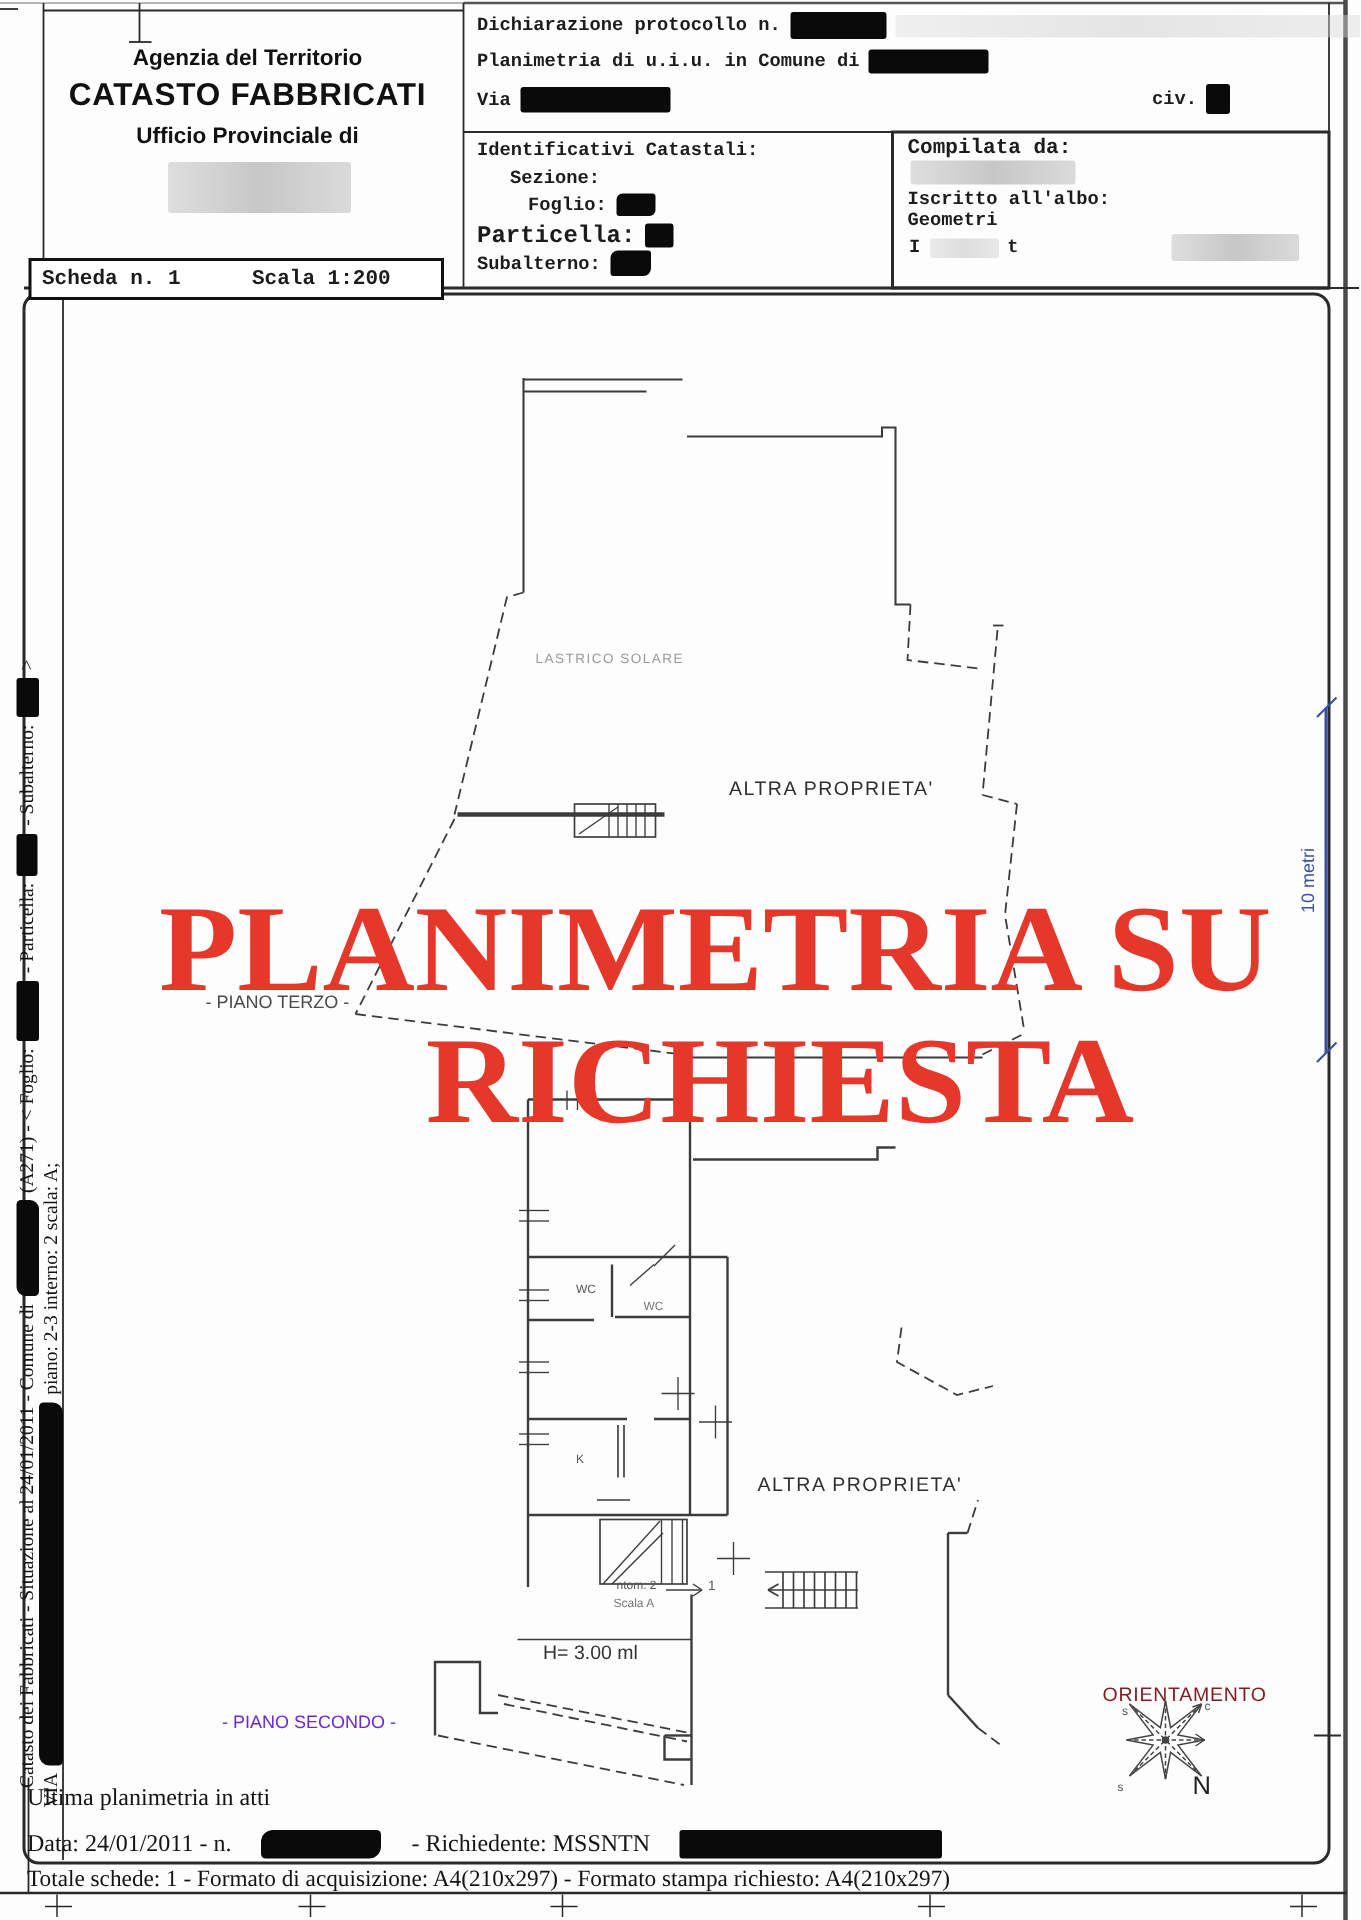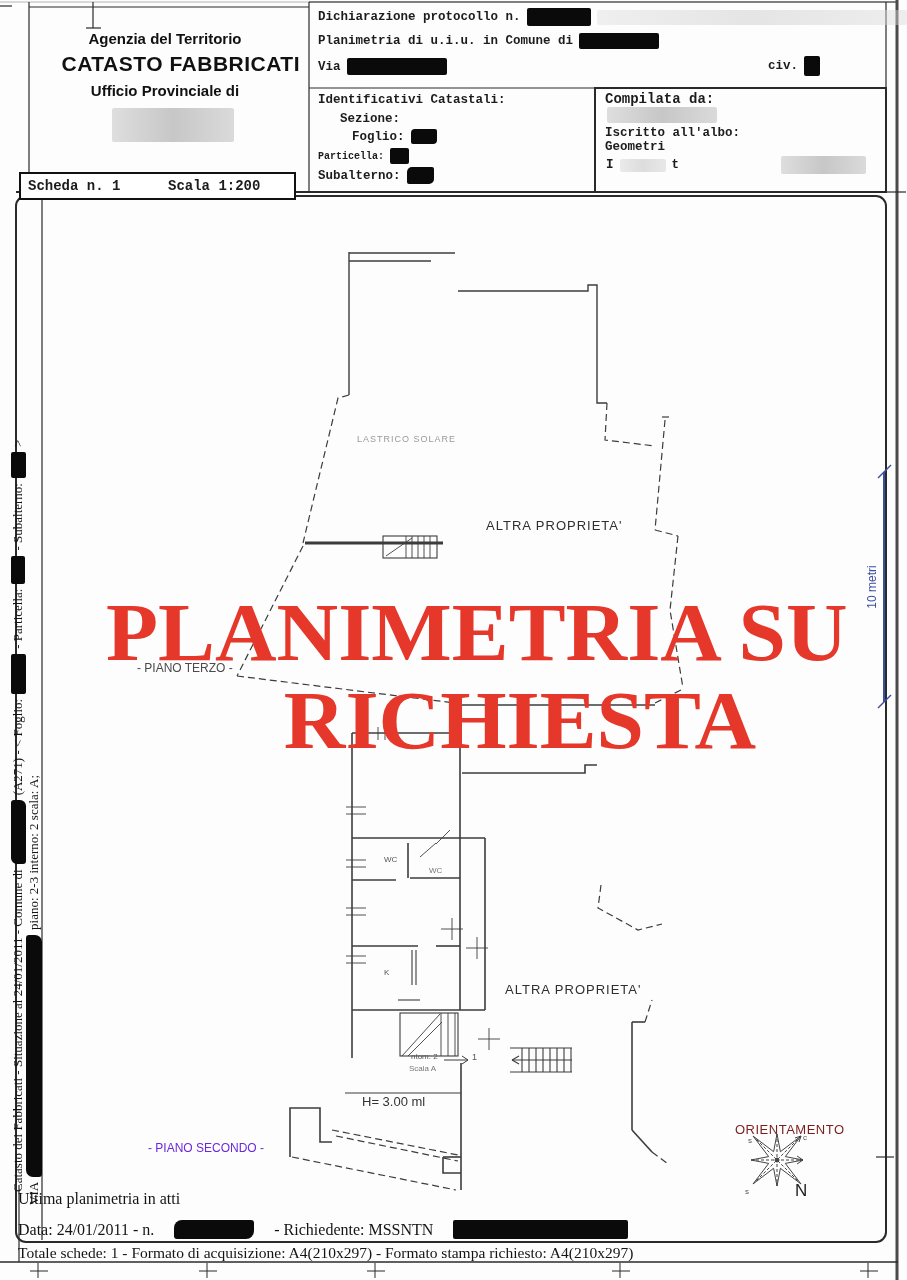--- a/index.html
+++ b/index.html
@@ -199,21 +199,21 @@
     </g>
     <text x="876" y="587" transform="rotate(-90 876 587)" text-anchor="middle" font-family="Liberation Sans, sans-serif" font-size="12" fill="#3b4fa0">10 metri</text>
 
     <text x="748" y="1143" font-size="8" fill="#555" font-family="Liberation Sans, sans-serif">s</text>
     <text x="803" y="1140" font-size="8" fill="#555" font-family="Liberation Sans, sans-serif">c</text>
     <text x="745" y="1194" font-size="8" fill="#555" font-family="Liberation Sans, sans-serif">s</text>
     <text x="795" y="1196" font-size="17" fill="#222" font-family="Liberation Sans, sans-serif">N</text>
   </svg>
 
   <div class="abs gothic" style="left:40px;top:30px;width:250px;font-size:15px;">Agenzia del Territorio</div>
-  <div class="abs gothic" style="left:30px;top:52px;width:270px;font-size:21px;letter-spacing:0.5px;text-align:right;">CATASTO FABBRICATI</div>
+  <div class="abs gothic" style="left:30px;top:52px;width:270px;font-size:21px;letter-spacing:0.5px;">CATASTO FABBRICATI</div>
   <div class="abs gothic" style="left:40px;top:82px;width:250px;font-size:15px;">Ufficio Provinciale di</div>
   <span class="abs gry" style="left:112px;top:108px;width:122px;height:34px;"></span>
 
   <div class="abs mono" style="left:28px;top:178px;font-size:14px;">Scheda n. 1</div>
   <div class="abs mono" style="left:168px;top:178px;font-size:14px;">Scala 1:200</div>
 
   <div class="abs row" style="left:318px;top:8px;">
     <span class="mono" style="font-size:12.5px;">Dichiarazione protocollo n.</span>
     <span class="blk" style="width:64px;height:18px;"></span>
     <span class="gry" style="width:310px;height:15px;opacity:0.45;"></span>
@@ -231,21 +231,21 @@
     <span class="blk" style="width:16px;height:20px;"></span>
   </div>
 
   <div class="abs mono" style="left:318px;top:93px;font-size:12.5px;">Identificativi Catastali:</div>
   <div class="abs mono" style="left:340px;top:112px;font-size:12.5px;">Sezione:</div>
   <div class="abs row" style="left:352px;top:129px;">
     <span class="mono" style="font-size:12.5px;">Foglio:</span>
     <span class="blk" style="width:26px;height:15px;border-radius:4px 2px 4px 2px;"></span>
   </div>
   <div class="abs row" style="left:318px;top:148px;">
-    <span class="mono" style="font-size:10px;">Particella:</span>
+    <span class="mono" style="font-size:16px;">Particella:</span>
     <span class="blk" style="width:19px;height:16px;"></span>
   </div>
   <div class="abs row" style="left:318px;top:167px;">
     <span class="mono" style="font-size:12.5px;">Subalterno:</span>
     <span class="blk" style="width:27px;height:17px;border-radius:5px 2px 5px 2px;"></span>
   </div>
 
   <div class="abs mono" style="left:605px;top:91px;font-size:14px;">Compilata da:</div>
   <span class="abs gry" style="left:607px;top:107px;width:110px;height:16px;"></span>
   <div class="abs mono" style="left:605px;top:126px;font-size:12.5px;">Iscritto all'albo:</div>

